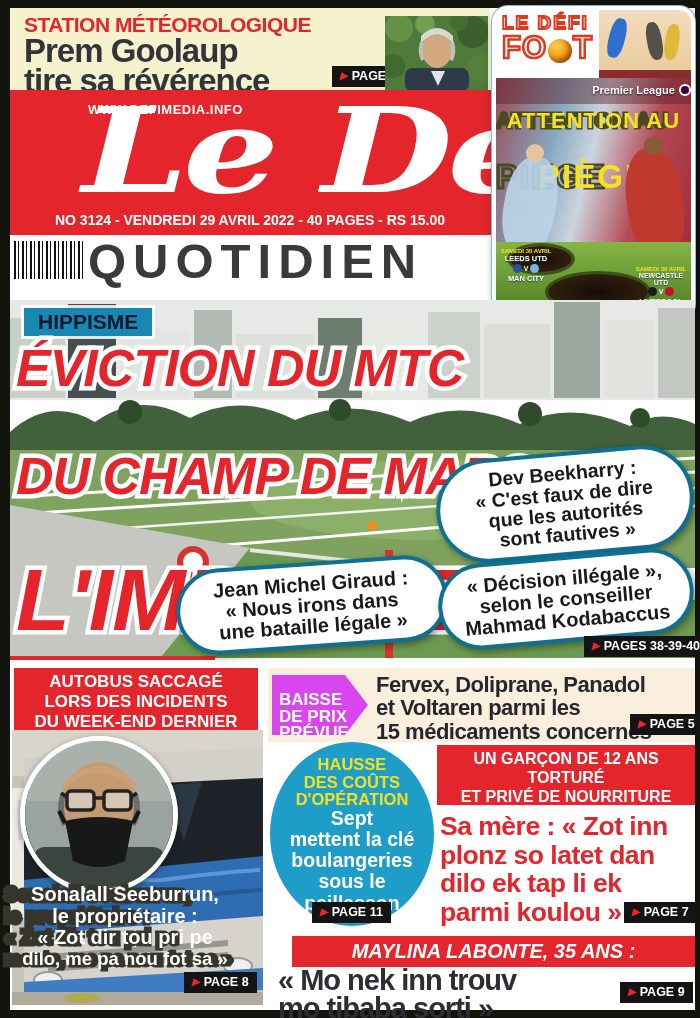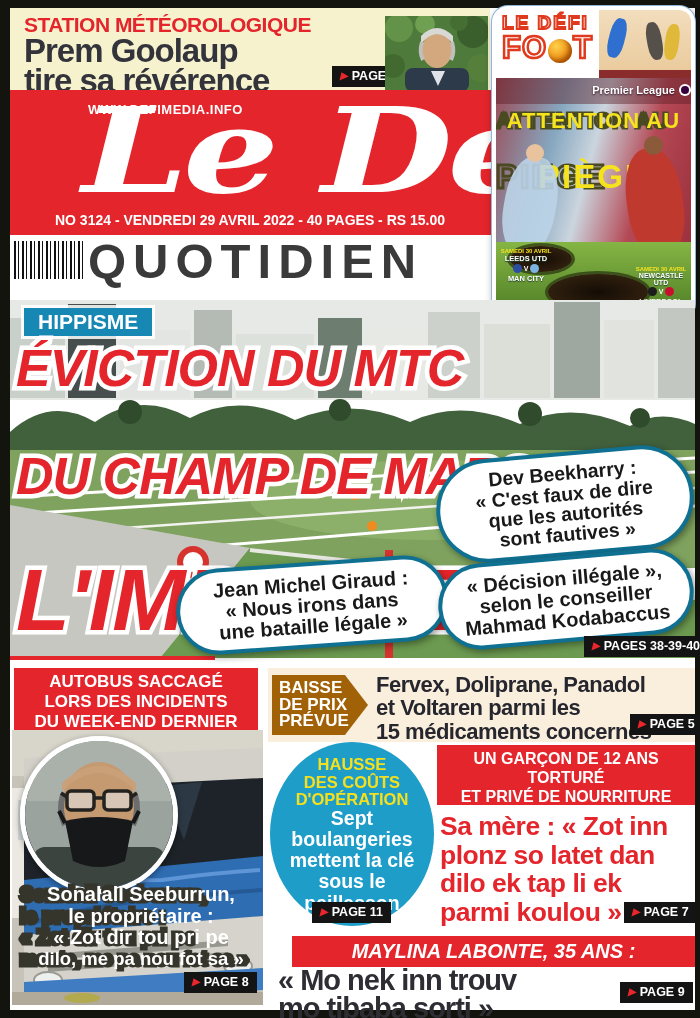--- a/index.html
+++ b/index.html
@@ -182,21 +182,21 @@
         <rect x="375" y="294" width="8" height="22" fill="#d6332f"></rect>
         <rect x="375" y="316" width="8" height="22" fill="#ffffff"></rect>
         <rect x="375" y="338" width="8" height="20" fill="#d6332f"></rect>
       </g>
       <circle cx="345" cy="196" r="4" fill="#ef8b1f"></circle>
       <circle cx="362" cy="226" r="5" fill="#ef8b1f"></circle>
     </svg>
   </div>
   <div class="abs" style="left:10px;top:656px;width:205px;height:4px;background:#e4252b;"></div>
 
-  <div class="abs" style="left:24px;top:308px;background:#1787b4;color:#ffffff;font-weight:800;font-size:21px;
+  <div class="abs" style="left:24px;top:308px;background:#1787b4;color:#0f172a;font-weight:800;font-size:21px;
               padding:2px 14px;box-shadow:0 0 0 3px rgba(255,255,255,.85);">HIPPISME</div>
   <div class="abs hl ol stroke-w" style="left:16px;top:342px;font-size:52px;" data-text="ÉVICTION DU MTC">ÉVICTION DU MTC</div>
   <div class="abs hl ol stroke-w" style="left:16px;top:398px;font-size:52px;" data-text="DU CHAMP DE MARS :">DU CHAMP DE MARS :</div>
   <div class="abs hl ol stroke-w" style="left:16px;top:452px;font-size:88px;" data-text="L'IMPASSE">L'IMPASSE</div>
 
   <div class="pill abs" style="left:436px;top:452px;width:258px;height:104px;transform:rotate(-5deg);font-size:19.5px;box-sizing:border-box;">
     <span class="ln">Dev Beekharry :</span>
     <span class="ln">« C'est faux de dire</span>
     <span class="ln">que les autorités</span>
     <span class="ln">sont fautives »</span>
@@ -260,35 +260,35 @@
         <rect x="42" y="50" width="27" height="19" rx="4"></rect>
         <rect x="79" y="50" width="27" height="19" rx="4"></rect>
         <line x1="69" y1="57" x2="79" y2="57"></line>
         <line x1="42" y1="56" x2="36" y2="52"></line>
           <line x1="106" y1="56" x2="112" y2="52"></line>
       </g>
       <path d="M40,80 Q74,72 108,80 L100,120 Q74,132 48,120 Z" fill="#17181a"></path>
       <path d="M40,82 L34,70 M108,82 L114,70" stroke="#17181a" stroke-width="4"></path>
     </svg>
   </div>
-  <div class="abs" style="left:20px;top:884px;width:242px;">
+  <div class="abs" style="left:4px;top:884px;width:242px;">
     <span class="ln cap ol stroke-d" style="font-size:20px;" data-text="Sonalall Seeburrun,">Sonalall Seeburrun,</span>
     <span class="ln cap ol stroke-d" style="font-size:20px;" data-text="le propriétaire :">le propriétaire :</span>
     <span class="ln cap ol stroke-d" style="font-size:20px;" data-text="« Zot dir tou pri pe">« Zot dir tou pri pe</span>
     <span class="ln cap ol stroke-d" style="font-size:18.5px;" data-text="monte, me pa nou fot sa »">dilo, me pa nou fot sa »</span>
   </div>
   <span class="badge abs" style="left:184px;top:972px;">
     <i class="arr">▶</i>
     <b>PAGE 8</b>
   </span>
 
   <div class="abs" style="left:268px;top:668px;width:427px;height:74px;background:#faeedd;">
-    <div class="abs" style="left:4px;top:7px;width:96px;height:60px;background:#a16207;
+    <div class="abs" style="left:4px;top:7px;width:96px;height:60px;background:#d946ef;
                 clip-path:polygon(0 0,76% 0,100% 50%,76% 100%,0 100%);
-                color:#fff;font-weight:900;font-size:17px;line-height:0.98;padding:5px 0 0 7px;box-sizing:border-box;">
+                color:#fff;font-weight:900;font-size:17px;line-height:0.98;padding:17px 0 0 7px;box-sizing:border-box;">
       <span class="ln">BAISSE</span>
       <span class="ln">DE PRIX</span>
       <span class="ln">PRÉVUE</span>
     </div>
     <div class="abs" style="left:108px;top:5px;font-size:22px;font-weight:800;color:#26262e;line-height:1.06;letter-spacing:-0.5px;">
       <span class="ln">Fervex, Doliprane, Panadol</span>
       <span class="ln">et Voltaren parmi les</span>
       <span class="ln">15 médicaments concernés</span>
     </div>
     <span class="badge abs" style="left:362px;top:46px;">
@@ -296,22 +296,22 @@
       <b>PAGE 5</b>
     </span>
   </div>
 
   <div class="abs" style="left:270px;top:742px;width:164px;height:184px;border-radius:50%;background:#1f9dc9;
               display:flex;flex-direction:column;justify-content:center;text-align:center;box-sizing:border-box;padding-top:2px;">
     <span class="ln" style="color:#f4e01d;font-weight:900;font-size:16.5px;line-height:1.05;">HAUSSE</span>
     <span class="ln" style="color:#f4e01d;font-weight:900;font-size:16.5px;line-height:1.05;">DES COÛTS</span>
     <span class="ln" style="color:#f4e01d;font-weight:900;font-size:16.5px;line-height:1.05;">D'OPÉRATION</span>
     <span class="ln" style="color:#fff;font-weight:800;font-size:19.5px;line-height:1.08;">Sept</span>
+    <span class="ln" style="color:#fff;font-weight:800;font-size:19.5px;line-height:1.08;">mettent la clé</span>
     <span class="ln" style="color:#fff;font-weight:800;font-size:19.5px;line-height:1.08;">boulangeries</span>
-    <span class="ln" style="color:#fff;font-weight:800;font-size:19.5px;line-height:1.08;">mettent la clé</span>
     <span class="ln" style="color:#fff;font-weight:800;font-size:19.5px;line-height:1.08;">sous le</span>
     <span class="ln" style="color:#fff;font-weight:800;font-size:19.5px;line-height:1.08;">paillasson</span>
   </div>
   <span class="badge abs" style="left:312px;top:902px;">
     <i class="arr">▶</i>
     <b>PAGE 11</b>
   </span>
 
   <div class="banner abs" style="left:437px;top:745px;width:258px;height:60px;font-size:16px;line-height:1.2;padding-top:4px;box-sizing:border-box;">
     <span class="ln">UN GARÇON DE 12 ANS TORTURÉ</span>

